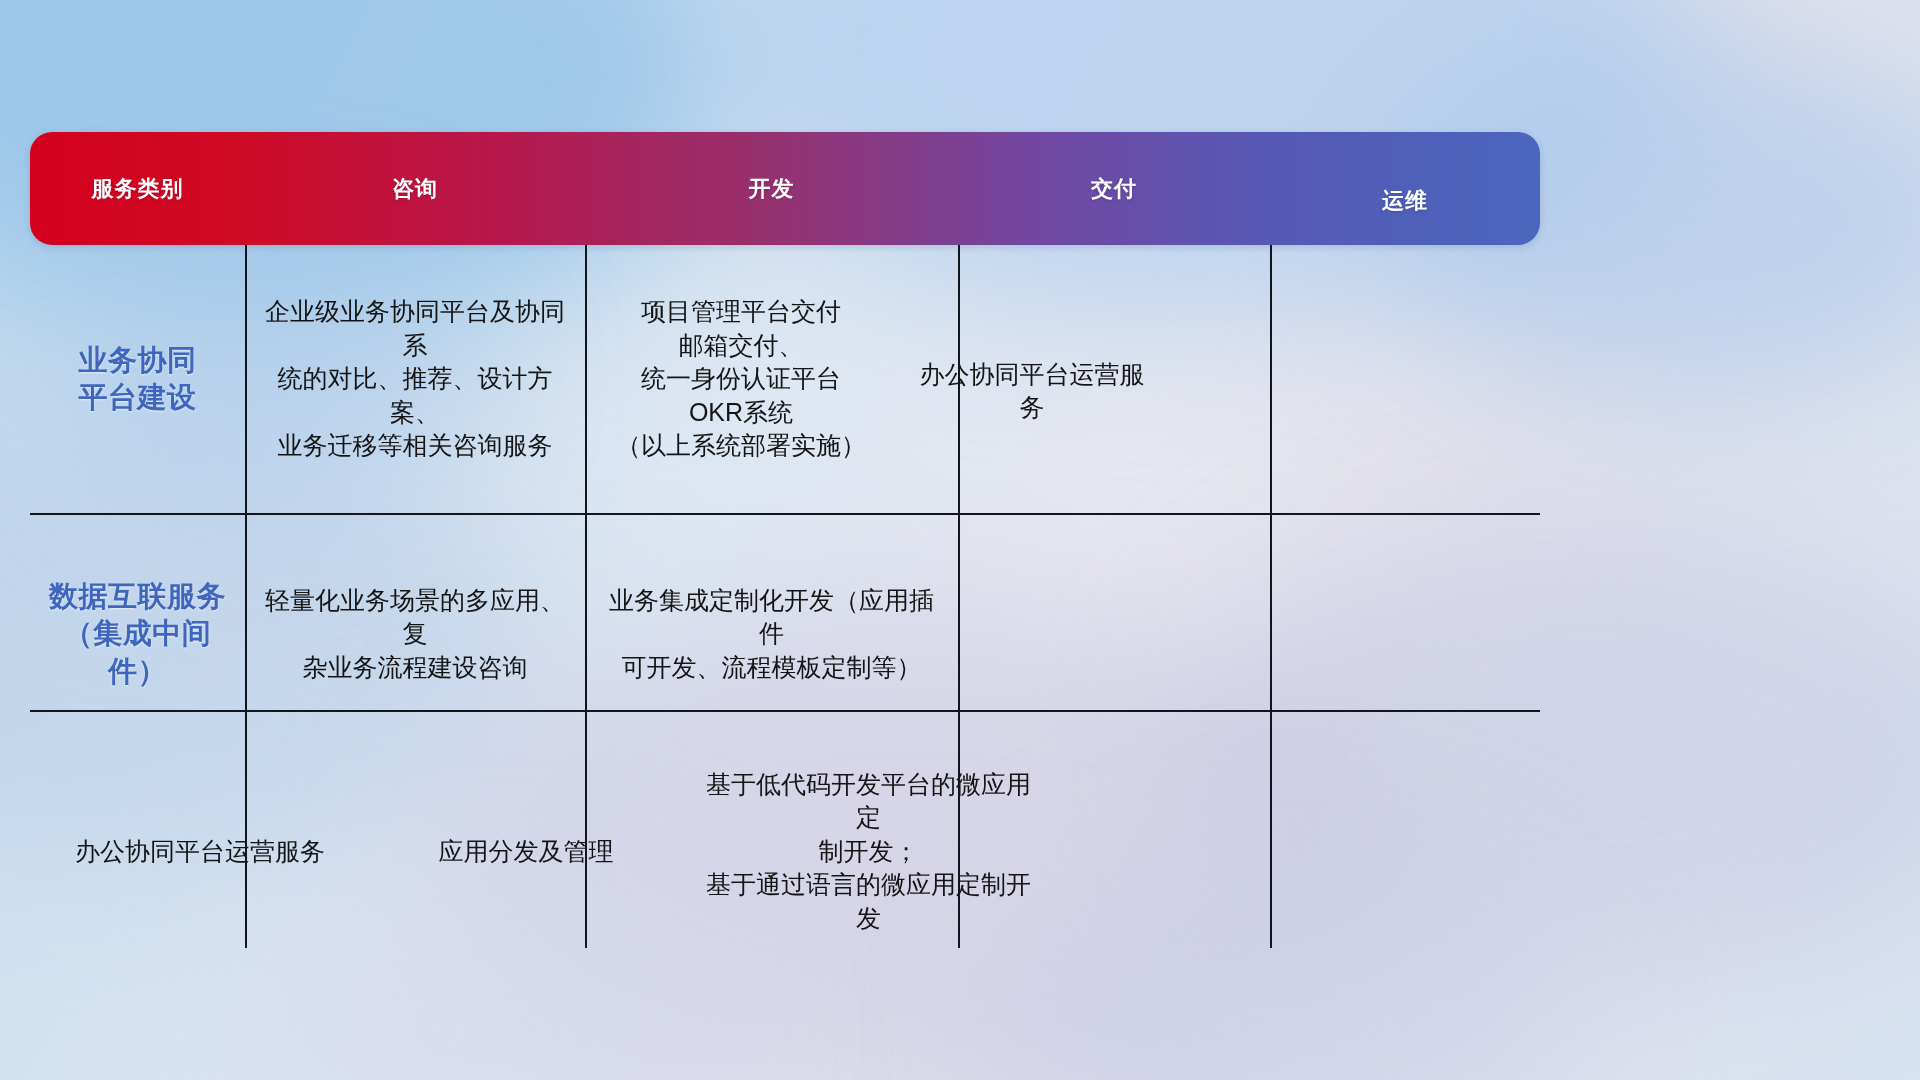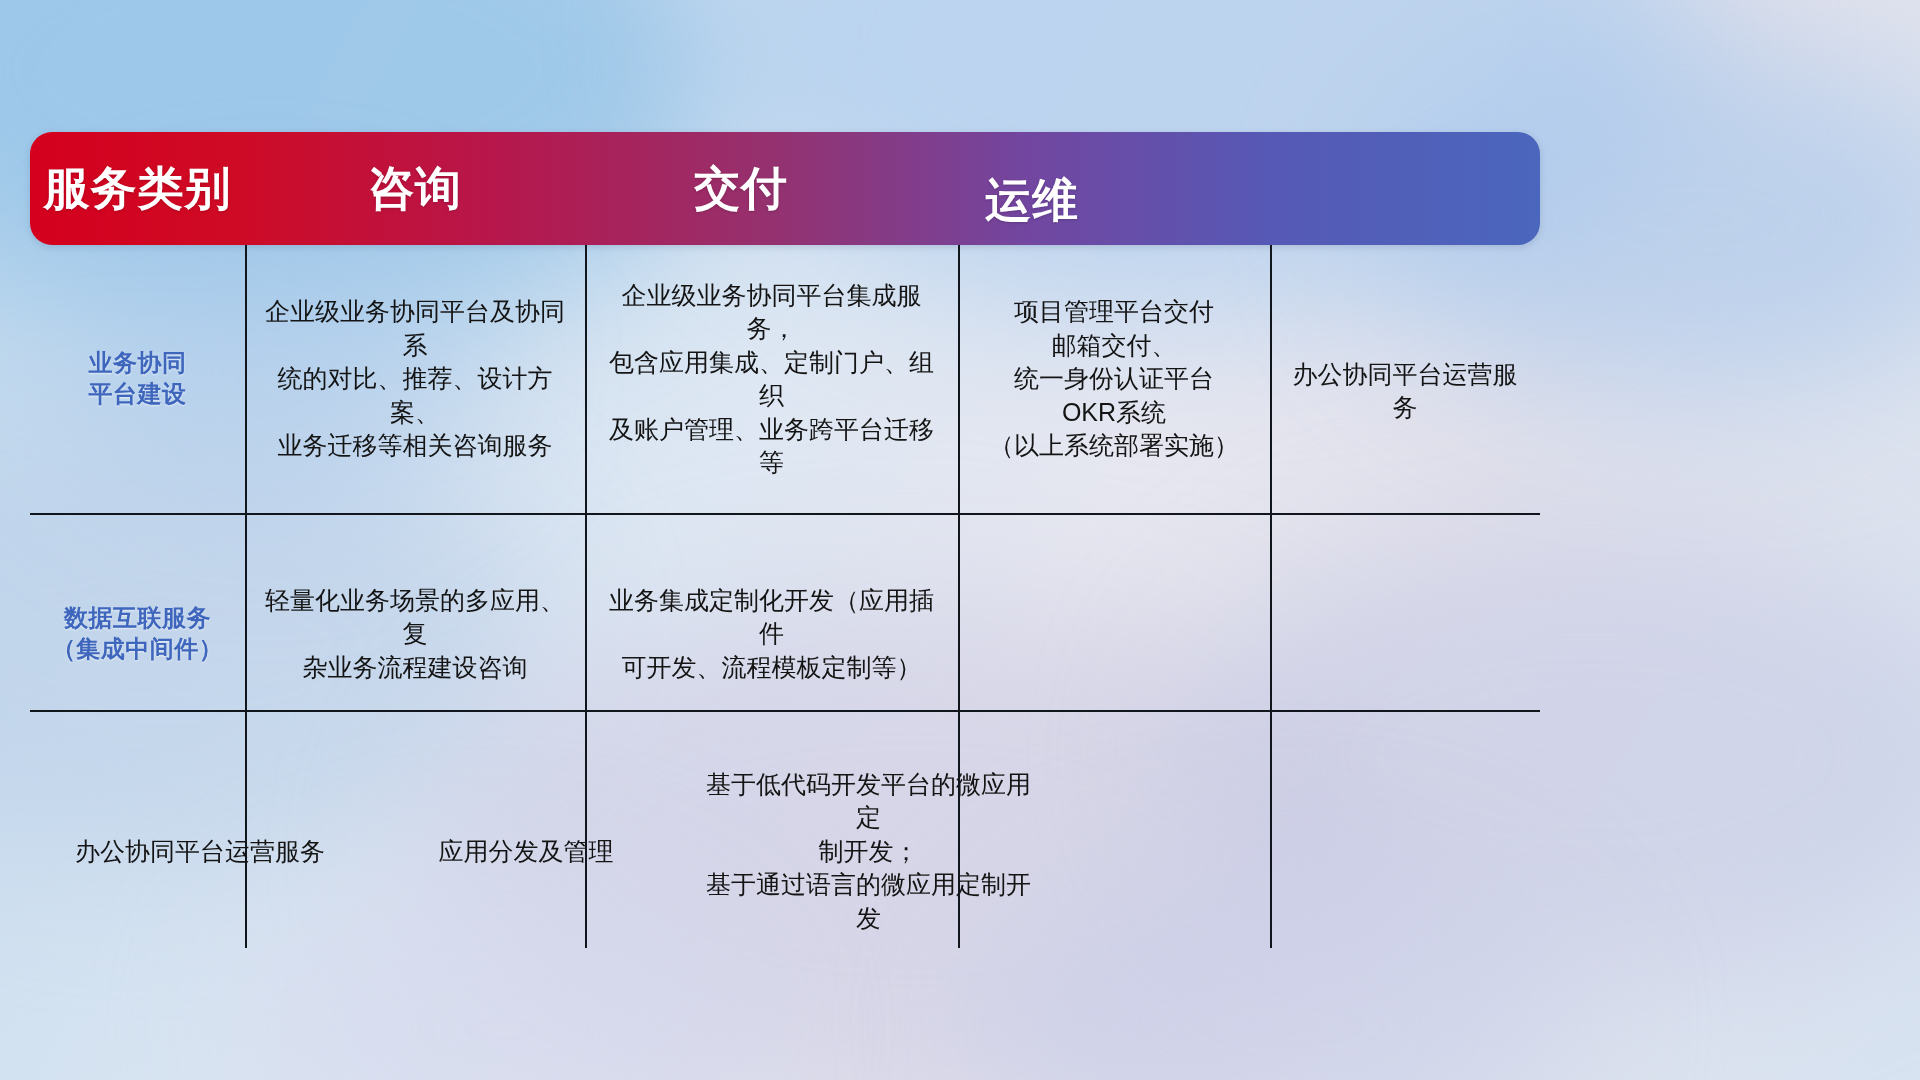--- a/index.html
+++ b/index.html
@@ -38,35 +38,35 @@
         #b8164a 30%,
         #95316f 49%,
         #7246a0 66%,
         #5659b5 82%,
         #4b66bd 100%);
     display:flex;align-items:center;
     box-shadow:0 2px 7px rgba(60,70,110,.18);
     position:relative;
   }
   .th{
-    color:#ffffff;font-size:46px;font-weight:bold;
+    color:#ffffff;font-size:22px;font-weight:bold;
     text-align:right;letter-spacing:1px;
     text-shadow:0 1px 3px rgba(0,0,0,.18);
     display:flex;align-items:center;justify-content:center;
     height:100%;
   }
   .tbody{position:relative;}
   .trow{display:flex;position:relative;}
   .cell{
     display:flex;align-items:center;justify-content:center;
     box-sizing:border-box;padding:8px 14px;
     position:relative;
   }
   .cell-label{
-    color:#3f66bd;font-size:24px;font-weight:bold;line-height:1.28;
+    color:#3f66bd;font-size:29px;font-weight:bold;line-height:1.28;
     text-align:center;letter-spacing:.5px;
     text-shadow:0 1px 2px rgba(255,255,255,.6);
   }
   .cell-text{
     color:#141414;font-size:25px;line-height:1.34;text-align:center;
   }
   
   .c1{width:215px;}
   .c2{width:340px;}
   .c3{width:373px;}
@@ -95,35 +95,33 @@
   <div class="blob b7"></div>
   <div class="blob b8"></div>
   <div class="blob b9"></div>
 </div>
 
 <div id="sheet">
 
   <div class="thead">
     <div class="th c1">服务类别</div>
     <div class="th c2">咨询</div>
+    <div class="th c3">开发</div>
     <div class="th c4">交付</div>
     <div class="th c5">运维</div>
   </div>
 
   <div class="tbody">
 
     <div class="trow r1">
       <div class="cell c1">
         <div class="cell-label">业务协同<br>平台建设</div>
       </div>
       <div class="cell c2">
         <div class="cell-text">企业级业务协同平台及协同系<br>统的对比、推荐、设计方案、<br>业务迁移等相关咨询服务</div>
-      </div>
-      <div class="cell c3">
-        <div class="cell-text">企业级业务协同平台集成服务，<br>包含应用集成、定制门户、组织<br>及账户管理、业务跨平台迁移等</div>
       </div>
       <div class="cell c4">
         <div class="cell-text">项目管理平台交付<br>邮箱交付、<br>统一身份认证平台<br>OKR系统<br>（以上系统部署实施）</div>
       </div>
       <div class="cell c5">
         <div class="cell-text">办公协同平台运营服务</div>
       </div>
     </div>
 
     <div class="trow r2">

